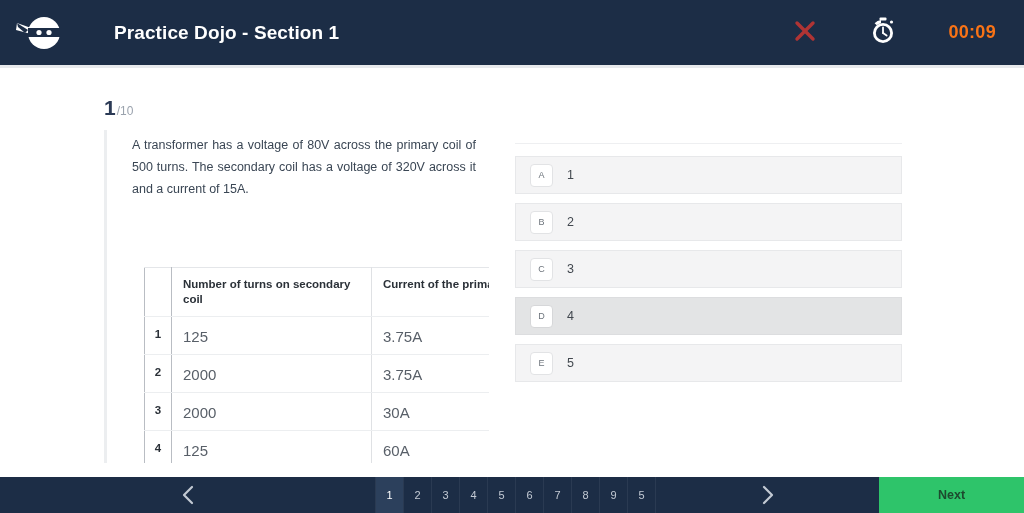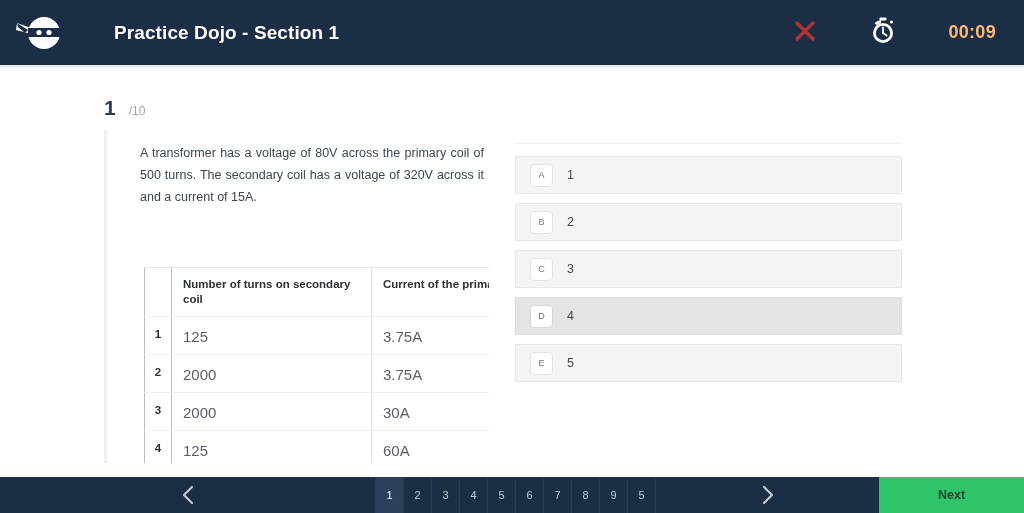--- a/index.html
+++ b/index.html
@@ -56,21 +56,21 @@
     width: 46px; height: 46px;
     display: flex; align-items: center; justify-content: center;
     cursor: pointer;
   }
   #timer-icon {
     width: 58px; height: 46px;
     display: flex; align-items: center; justify-content: center;
     margin-left: 26px;
   }
   #timer-text {
-    color: #fdba74;
+    color: #f97316;
     font-size: 18px;
     font-weight: bold;
     margin-left: 36px;
     letter-spacing: 0.3px;
     font-variant-numeric: tabular-nums;
   }
   #header-underline {
     position: absolute;
     top: 65px; left: 0;
     width: 1024px; height: 3px;
@@ -94,36 +94,36 @@
     align-items: baseline;
   }
   #qcounter-num {
     font-size: 21px;
     font-weight: bold;
     color: #2b3a55;
   }
   #qcounter-total {
     font-size: 12px;
     color: #9aa2ad;
-    margin-left: 13px;
+    margin-left: 1px;
   }
 
   
   #left-col {
     position: absolute;
     left: 104px;
     top: 62px;
     width: 385px;
     height: 333px;
     border-left: 3px solid #eceef0;
     box-sizing: border-box;
     overflow: hidden;
   }
   #passage {
-    margin: 12px;
+    margin: 4px;
     padding: 0 0 0 21px;
     font-size: 12.5px;
     line-height: 22px;
     color: #3a4654;
     text-align: justify;
     width: 365px;
     box-sizing: border-box;
   }
   #table-wrap {
     position: absolute;

